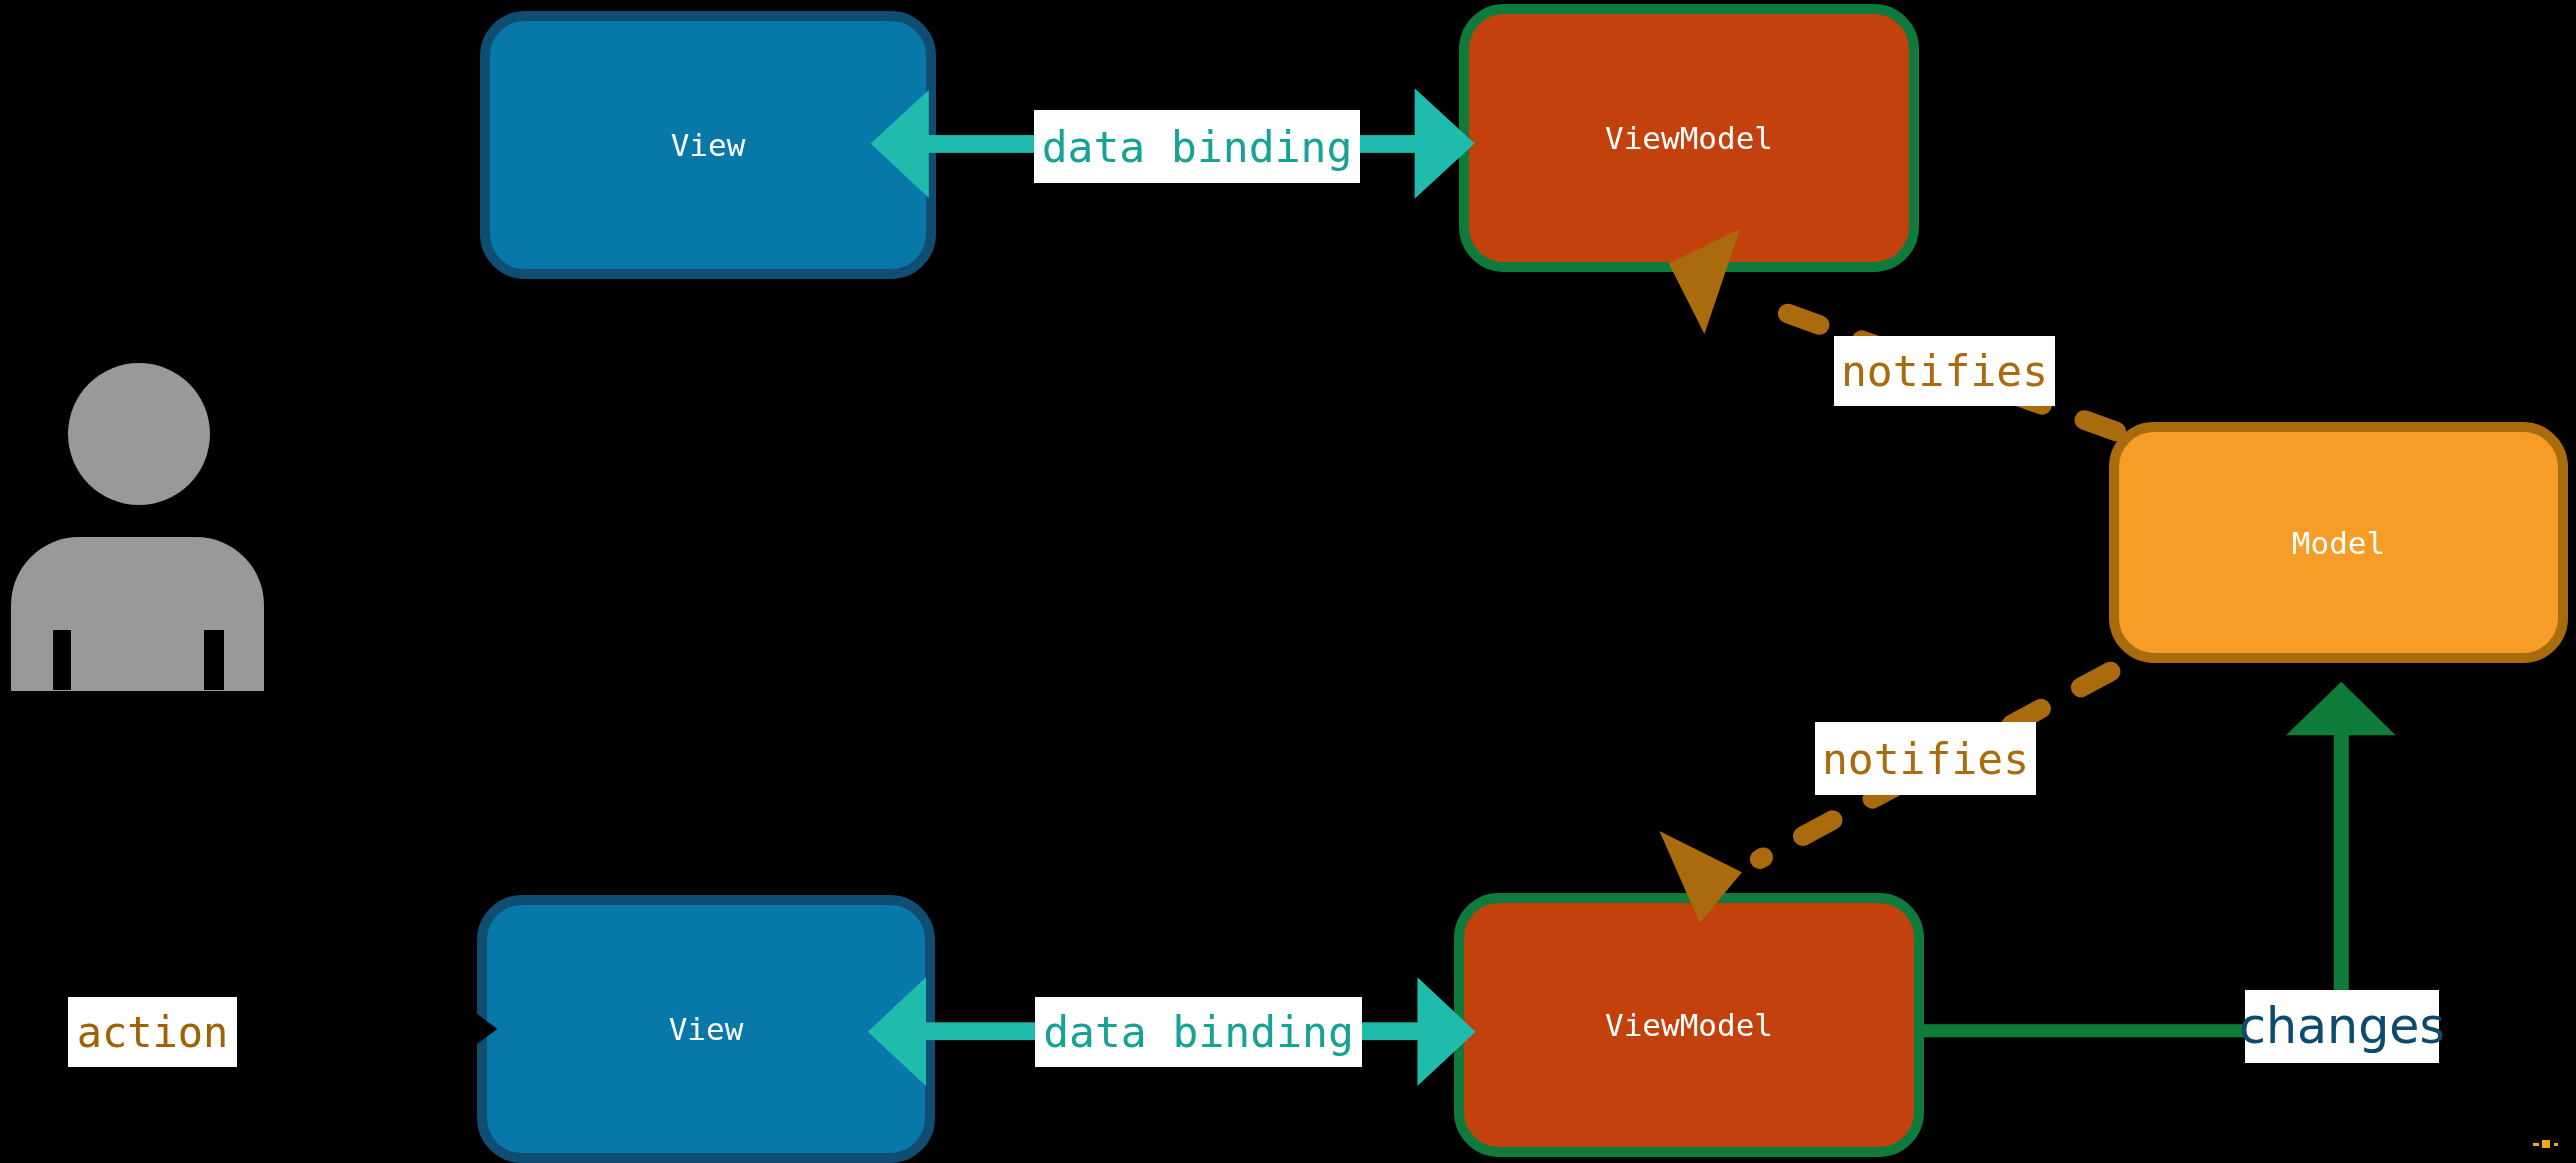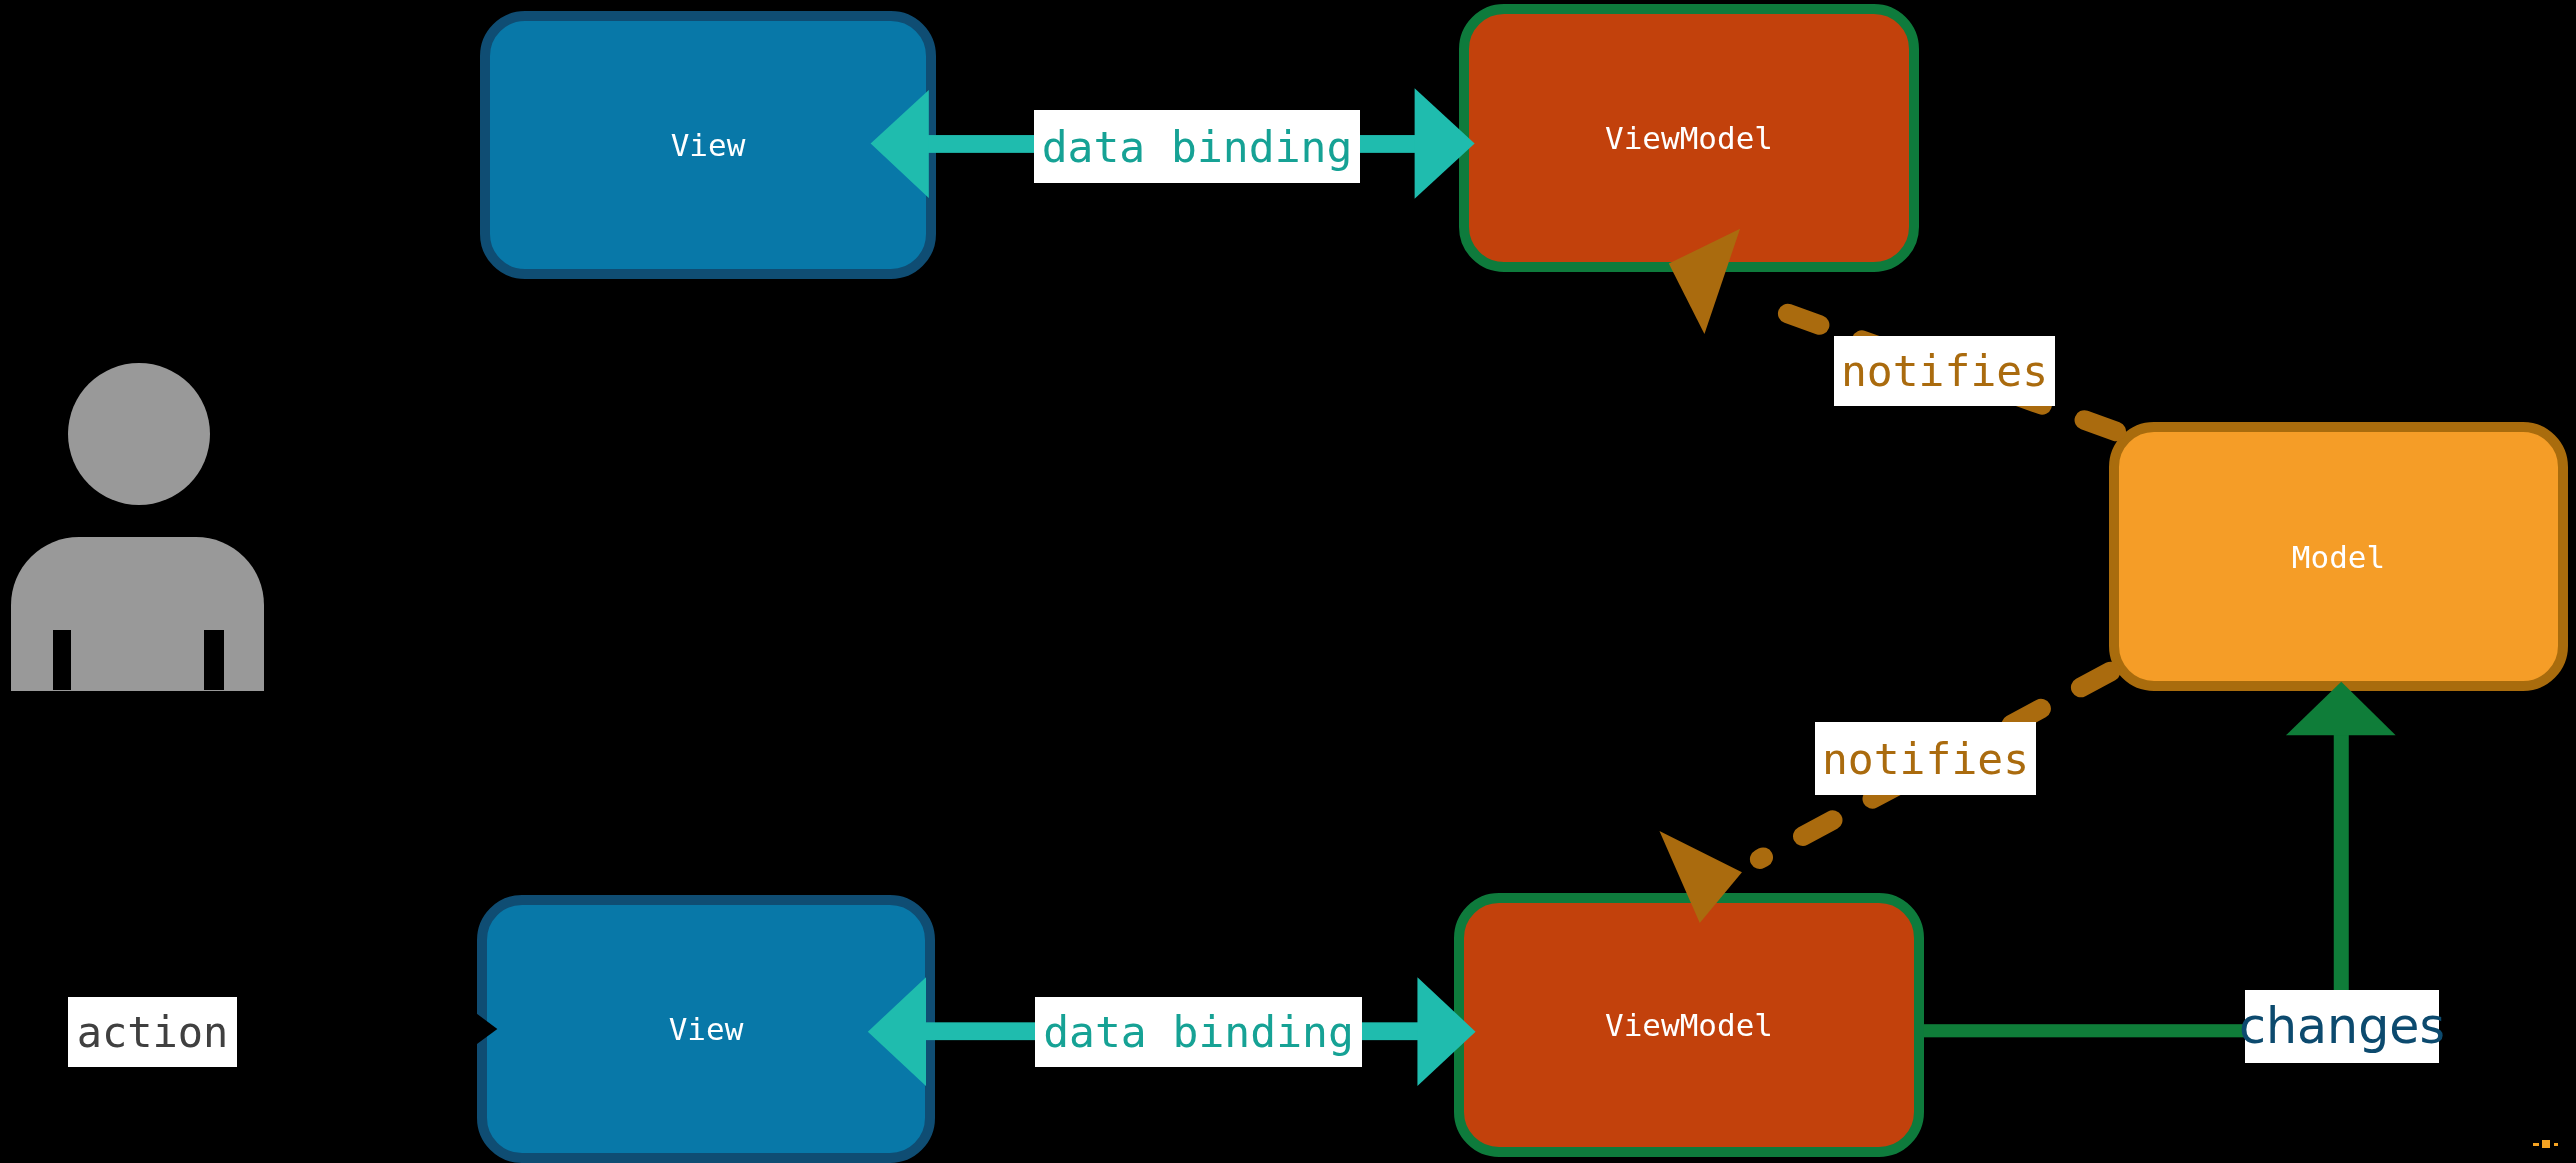--- a/index.html
+++ b/index.html
@@ -21,21 +21,21 @@
     color:#ffffff;
     font-size:31px;
     z-index:2;
   }
   .node-view{background:#0878a8;border-color:#0f4d73;}
   .node-viewmodel{background:#c2410c;border-color:#0e7b3c;align-items:center;}
   .node-model{background:#f59d27;border-color:#a96c0d;}
 
   #view-top{left:480px;top:11.3px;width:456px;height:268px;}
   #viewmodel-top{left:1459px;top:3.8px;width:460px;height:268px;}
-  #model{left:2109px;top:422px;width:459px;height:269px;}
+  #model{left:2109px;top:422px;width:459px;height:241px;}
   #view-bottom{left:477px;top:895px;width:458px;height:268px;}
   #viewmodel-bottom{left:1454px;top:893px;width:470px;height:264px;}
 
   
   #arrows{position:absolute;left:0;top:0;z-index:3;}
   .teal{fill:#1fbcae;}
   .notify-line{stroke:#aa6b0e;stroke-width:21;stroke-linecap:round;stroke-dasharray:36 48;fill:none;}
   .notify-head{fill:#aa6b0e;}
   .changes-line{fill:#0f7d39;}
 
@@ -47,21 +47,21 @@
     white-space:nowrap;
     z-index:4;
     font-size:43px;
   }
   #label-databinding-top{left:1034px;top:110px;width:326px;height:73px;color:#16a295;}
   #label-databinding-bottom{left:1035px;top:997px;width:327px;height:70px;color:#16a295;}
   #label-notifies-top{left:1834px;top:336px;width:221px;height:70px;color:#aa6b0e;}
   #label-notifies-bottom{left:1815px;top:722px;width:221px;height:73px;color:#aa6b0e;}
   #label-changes{left:2245px;top:990px;width:194px;height:73px;color:#0c4a6e;
     font-family:"DejaVu Sans", sans-serif;font-size:49px;}
-  #label-action{left:68px;top:997px;width:169px;height:70px;color:#404040;font-size:42px;}
+  #label-action{left:68px;top:997px;width:169px;height:70px;color:#a16207;font-size:42px;}
 
   
   #person{position:absolute;left:0;top:0;z-index:1;}
   #person .head{position:absolute;left:68px;top:363px;width:142px;height:142px;border-radius:50%;background:#999999;}
   #person .body{position:absolute;left:11.3px;top:537px;width:253px;height:154px;border-radius:68px 68px 0 0;background:#999999;}
   #person .slit{position:absolute;background:#000;}
   #person .slit.l{left:53px;top:630px;width:18px;height:60px;}
   #person .slit.r{left:204px;top:630px;width:19.7px;height:60px;}
 
   

